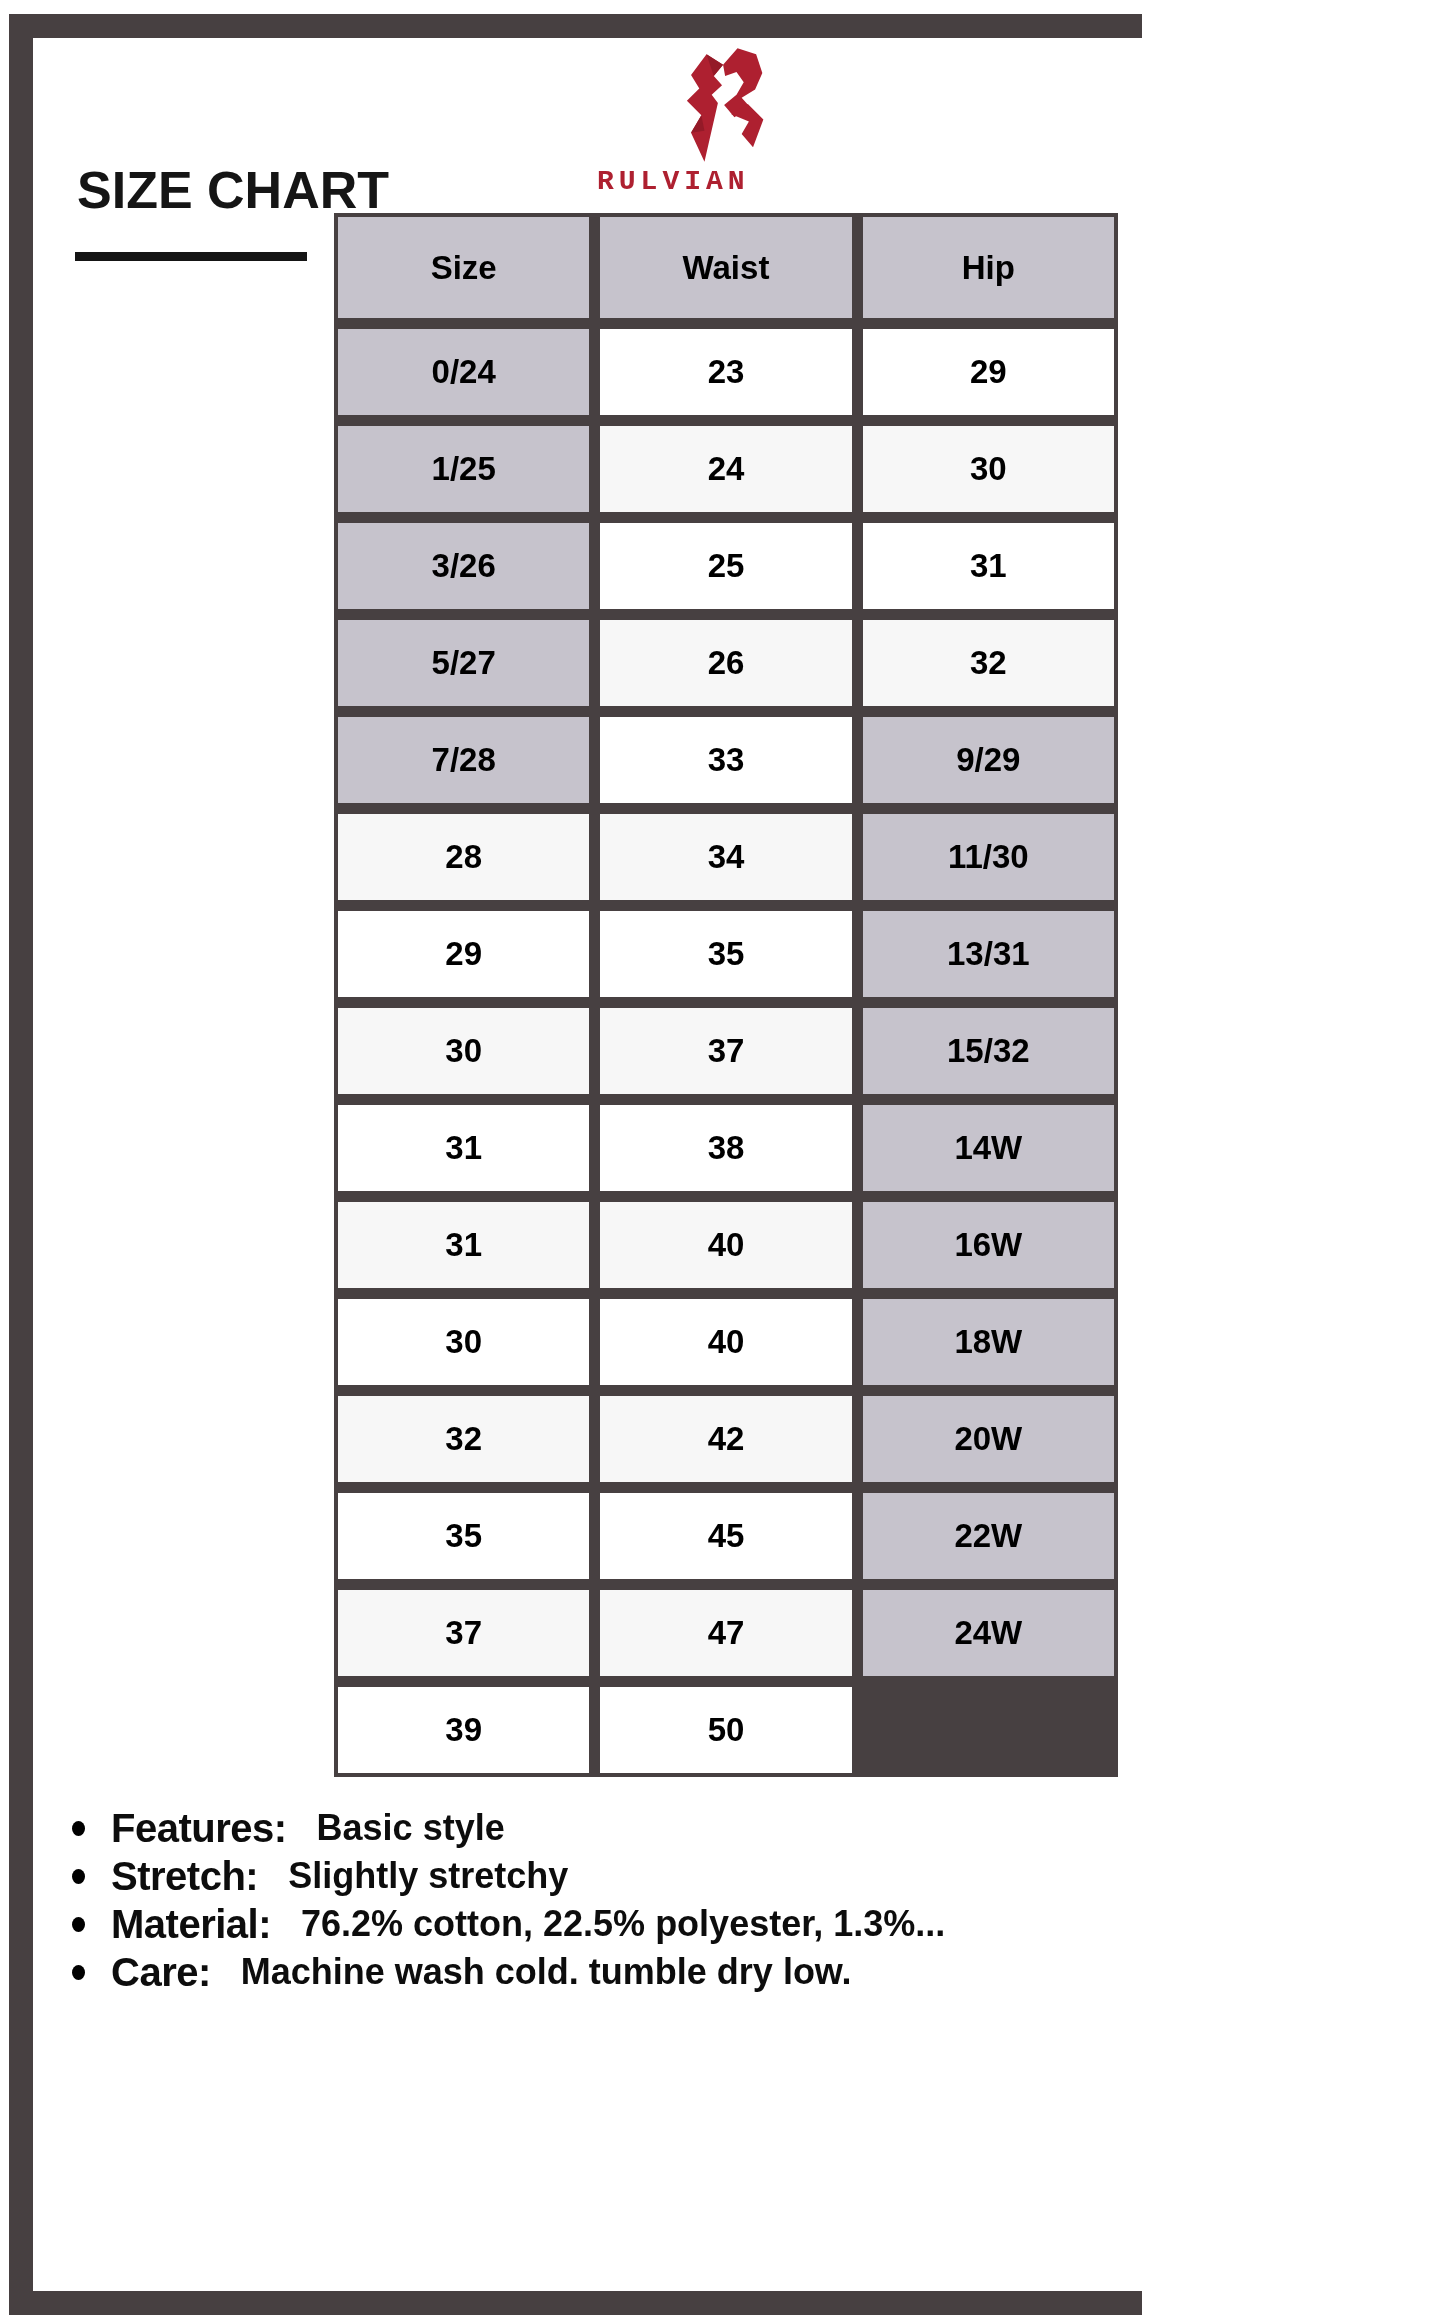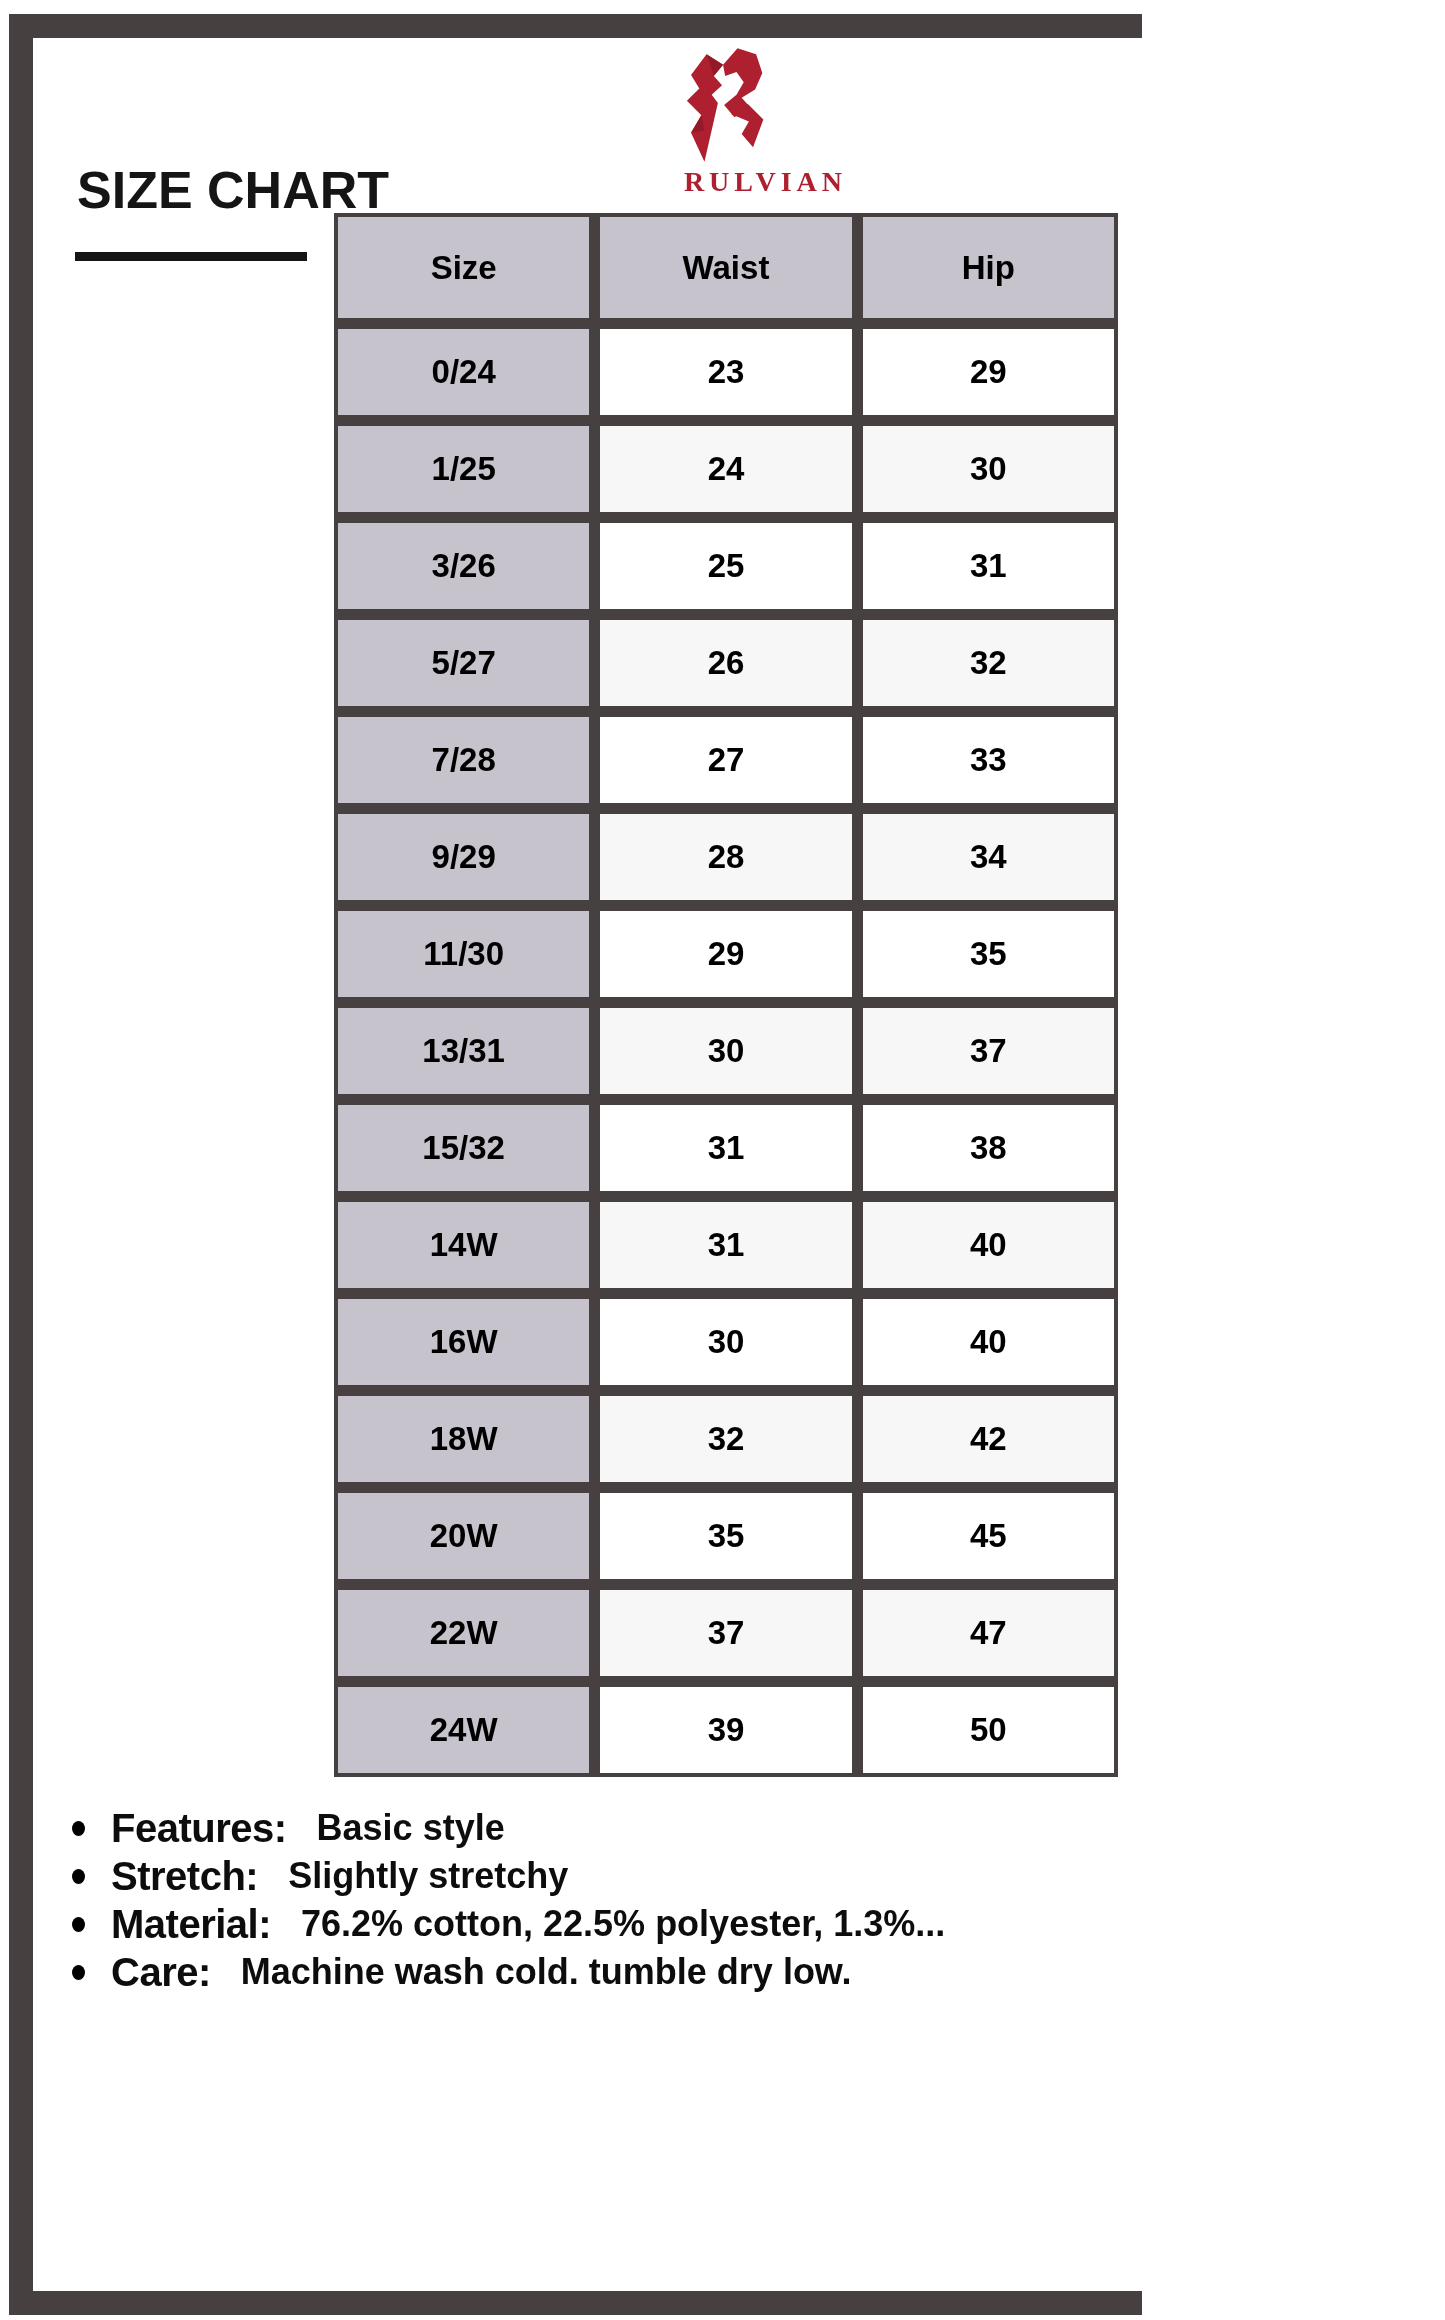--- a/index.html
+++ b/index.html
@@ -13,22 +13,22 @@
   }
   .page-title{
     position:absolute;left:77px;top:160px;margin:0;
     font-size:52px;font-weight:bold;letter-spacing:0;color:#151515;white-space:nowrap;
   }
   .title-underline{
     position:absolute;left:75px;top:252px;width:232px;height:9px;background:#151515;
   }
   .logo-mark{position:absolute;left:663px;top:44px;width:116px;height:124px;}
   .brand-wordmark{
-    position:absolute;left:597px;top:166px;width:250px;text-align:right;
-    font-family:Liberation Serif, serif;font-weight:bold;font-size:28px;
+    position:absolute;left:597px;top:166px;width:250px;text-align:left;
+    font-family:Liberation Mono, monospace;font-weight:bold;font-size:28px;
     letter-spacing:5px;color:var(--accent-red,#ae2030);white-space:nowrap;
   }
   .size-table{
     position:absolute;left:334px;top:213px;width:784px;box-sizing:border-box;
     background:var(--frame-color,#474041);padding:4px;
     display:grid;grid-template-columns:1fr 1fr 1fr;
     grid-template-rows:101px repeat(15,86px);gap:11px;
   }
   .cell{
     display:flex;align-items:center;justify-content:center;
@@ -74,21 +74,20 @@
       <div class="cell size">1/25</div>
       <div class="cell alt">24</div>
       <div class="cell alt">30</div>
       <div class="cell size">3/26</div>
       <div class="cell plain">25</div>
       <div class="cell plain">31</div>
       <div class="cell size">5/27</div>
       <div class="cell alt">26</div>
       <div class="cell alt">32</div>
       <div class="cell size">7/28</div>
-      <div class="cell plain">27</div>
       <div class="cell plain">33</div>
       <div class="cell size">9/29</div>
       <div class="cell alt">28</div>
       <div class="cell alt">34</div>
       <div class="cell size">11/30</div>
       <div class="cell plain">29</div>
       <div class="cell plain">35</div>
       <div class="cell size">13/31</div>
       <div class="cell alt">30</div>
       <div class="cell alt">37</div>

